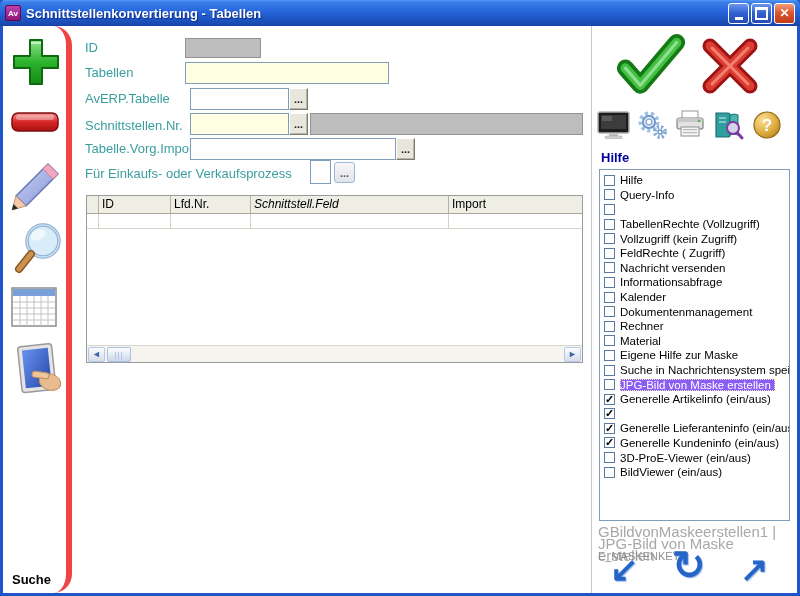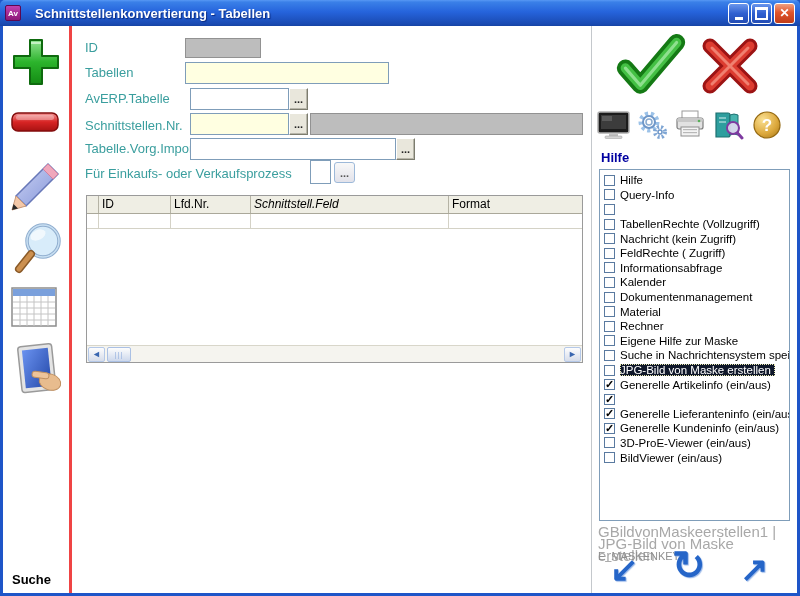--- a/index.html
+++ b/index.html
@@ -10,38 +10,38 @@
   }
   
   .titlebar {
     position:absolute; top:0; left:0; right:0; height:26px;
     background:linear-gradient(180deg,#5898f4 0%,#3a80e8 8%,#2664dc 45%,#1a4ab2 92%,#1643a4 100%);
     display:flex; align-items:center; padding:0 5px; border-radius:5px 5px 0 0;
   }
   .app-icon {
     width:16px; height:16px; background:linear-gradient(180deg,#c040b0,#8c1878);
     border:1px solid #5c0850; border-radius:2px; color:#fff; font-size:8px; font-weight:bold;
-    display:flex; align-items:center; justify-content:center; margin-right:14px;
+    display:flex; align-items:center; justify-content:center; margin-right:5px;
   }
   .title-text { color:#fff; font-size:13px; font-weight:bold; text-shadow:1px 1px 1px #0a2a80; flex:1; }
   .win-btns { display:flex; gap:2px; }
   .win-btn {
     width:21px; height:21px; border-radius:3px; border:1px solid #fff;
     background:linear-gradient(180deg,#6a96ec 0%,#3060d0 50%,#234cb4 100%);
     color:#fff; display:flex; align-items:center; justify-content:center; font-size:11px;
   }
   .win-btn.close { background:linear-gradient(180deg,#f0a080 0%,#e0552c 45%,#c03c18 100%); border-color:#fff; }
   .glyph-min::after { content:""; display:block; width:8px; height:3px; background:#fff; margin-top:10px; }
   .glyph-max::after { content:""; display:block; width:9px; height:8px; border:2px solid #fff; border-top-width:3px; }
   .glyph-close::after { content:"✕"; font-weight:bold; font-size:12px; }
   
   .content { position:absolute; left:3px; right:3px; top:26px; bottom:3px; background:#fff; }
   .abs { position:absolute; }
   
-  .toolbar-left { position:absolute; left:0; top:0; bottom:0; width:69px; background:#fff; border-right:3px solid #ef4444; }
+  .toolbar-left { position:absolute; left:0; top:0; bottom:0; width:69px; background:#fff; border-right:6px solid #ef4444;border-radius:19px; }
   .tool-icon { position:absolute; left:7px; cursor:pointer; }
   .statusbar-suche { position:absolute; left:9px; bottom:6px; font-size:13px; font-weight:bold; color:#000; }
   
   .flabel { position:absolute; color:#3a9e9e; font-size:13px; white-space:nowrap; }
   .field { position:absolute; border:1px solid #7f9db9; background:#fff; height:22px; font-size:12px; padding:2px 3px; font-family:"Liberation Sans",sans-serif; }
   .field.yellow { background:#ffffe1; }
   .field.gray { background:#bdbdbd; border-color:#929292; }
   .browse-btn {
     position:absolute; width:19px; height:22px; font-size:11px; font-weight:bold; line-height:14px;
     background:#e9e7dc; border:1px solid; border-color:#fff #7c7c6e #7c7c6e #fff; box-shadow:inset -1px -1px 0 #b8b6aa;
@@ -60,21 +60,21 @@
   .sc-thumb { width:24px; height:15px; margin-left:1px; background:linear-gradient(180deg,#fdfdfd,#cdd8ec); border:1px solid #aac0e4; border-radius:2px; color:#9ab4e0; font-size:8px; line-height:13px; text-align:center; letter-spacing:1px; cursor:grab; }
   .sc-spacer { flex:1; }
   
   .panel-right { position:absolute; left:588px; top:0; bottom:0; right:0; background:#fff; border-left:1px solid #c4c8cc; }
   .hilfe-label { position:absolute; left:9px; top:124px; color:#0000a0; font-size:13px; font-weight:bold; }
   .listbox { position:absolute; left:7px; top:143px; width:191px; height:352px; border:1px solid #7f9db9; background:#fff; overflow:hidden; padding-top:3px; }
   .check-item { display:flex; align-items:center; height:14.6px; padding-left:4px; cursor:pointer; }
   .check-item .box { width:11px; height:11px; border:1px solid #5a7aa0; background:#fff; margin-right:5px; flex:0 0 auto; font-size:11px; line-height:9px; text-align:center; color:#000; }
   .check-item.checked .box::after { content:"✓"; font-weight:bold; }
   .check-item .label { font-size:11.5px; color:#000; white-space:nowrap; }
-  .check-item.selected .label { background:#0f172a; color:#fff; outline:1px dotted #e8e8b0; outline-offset:-1px; padding-right:4px; }
+  .check-item.selected .label { background:#8b5cf6; color:#fff; outline:1px dotted #e8e8b0; outline-offset:-1px; padding-right:4px; }
   .footer-text { position:absolute; left:6px; top:500px; width:188px; font-size:15px; color:#a8a8a8; line-height:12px; }
   .masken-key { position:absolute; left:6px; top:524px; font-size:11px; color:#8f8f8f; }
   .nav-arrow { position:absolute; font-size:34px; font-weight:bold; color:#2565c8; text-shadow:1px 1px 1px #9ab8e8; cursor:pointer; line-height:34px; }
   .big-action { position:absolute; cursor:pointer; }
   .mini-icon { position:absolute; top:84px; cursor:pointer; }
 </style>
 </head>
 <body>
 
 <div class="window">
@@ -207,21 +207,21 @@
     <div class="flabel" style="left:82px; top:140px">Für Einkaufs- oder Verkaufsprozess</div>
     <input class="field" style="left: 307px; top: 134px; width: 21px; height: 24px;" value="">
     <button class="browse-btn xp" style="left:331px; top:136px">...</button>
 
     <div class="grid">
       <div class="grid-header">
         <div class="gh-cell c-sel"></div>
         <div class="gh-cell c-0">ID</div>
         <div class="gh-cell c-1">Lfd.Nr.</div>
         <div class="gh-cell c-2">Schnittstell.Feld</div>
-        <div class="gh-cell c-3">Format</div>
+        <div class="gh-cell c-3">Import</div>
       </div>
       <div>
 
           <div class="grid-row">
             <div class="gr-cell c-sel"></div>
             <div class="gr-cell c-0"></div>
             <div class="gr-cell c-1"></div>
             <div class="gr-cell c-2"></div>
             <div class="gr-cell c-3"></div>
           </div>
@@ -323,52 +323,56 @@
             <span class="box"></span>
           </div>
 
           <div class="check-item">
             <span class="box"></span>
             <span class="label">TabellenRechte (Vollzugriff)</span>
           </div>
 
           <div class="check-item">
             <span class="box"></span>
-            <span class="label">Nachricht (kein Zugriff)</span>
+            <span class="label">Vollzugriff (kein Zugriff)</span>
           </div>
 
           <div class="check-item">
             <span class="box"></span>
             <span class="label">FeldRechte ( Zugriff)</span>
           </div>
 
+          <div class="check-item">
+            <span class="box"></span>
+            <span class="label">Nachricht versenden</span>
+          </div>
 
           <div class="check-item">
             <span class="box"></span>
             <span class="label">Informationsabfrage</span>
           </div>
 
           <div class="check-item">
             <span class="box"></span>
             <span class="label">Kalender</span>
           </div>
 
           <div class="check-item">
             <span class="box"></span>
             <span class="label">Dokumentenmanagement</span>
           </div>
 
           <div class="check-item">
             <span class="box"></span>
+            <span class="label">Rechner</span>
+          </div>
+
+          <div class="check-item">
+            <span class="box"></span>
             <span class="label">Material</span>
-          </div>
-
-          <div class="check-item">
-            <span class="box"></span>
-            <span class="label">Rechner</span>
           </div>
 
           <div class="check-item">
             <span class="box"></span>
             <span class="label">Eigene Hilfe zur Maske</span>
           </div>
 
           <div class="check-item">
             <span class="box"></span>
             <span class="label">Suche in Nachrichtensystem speich</span>

